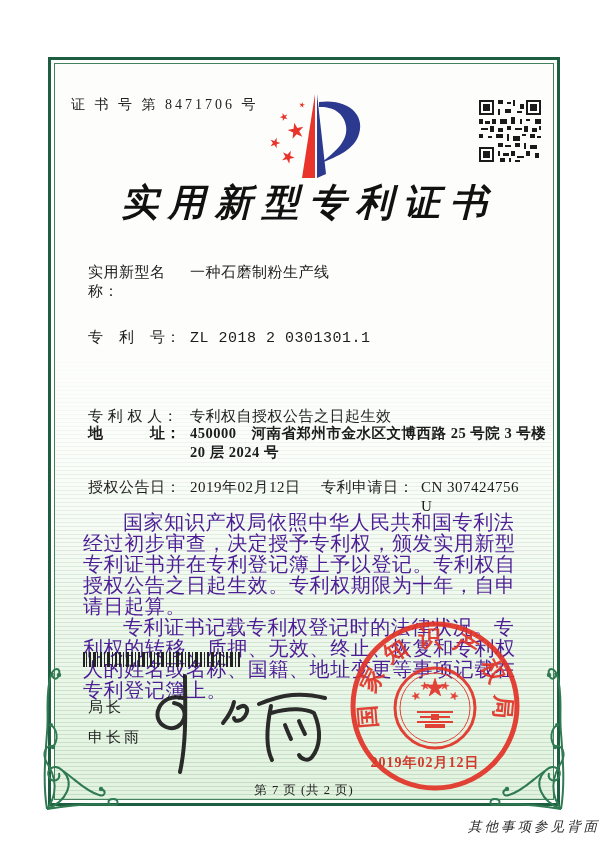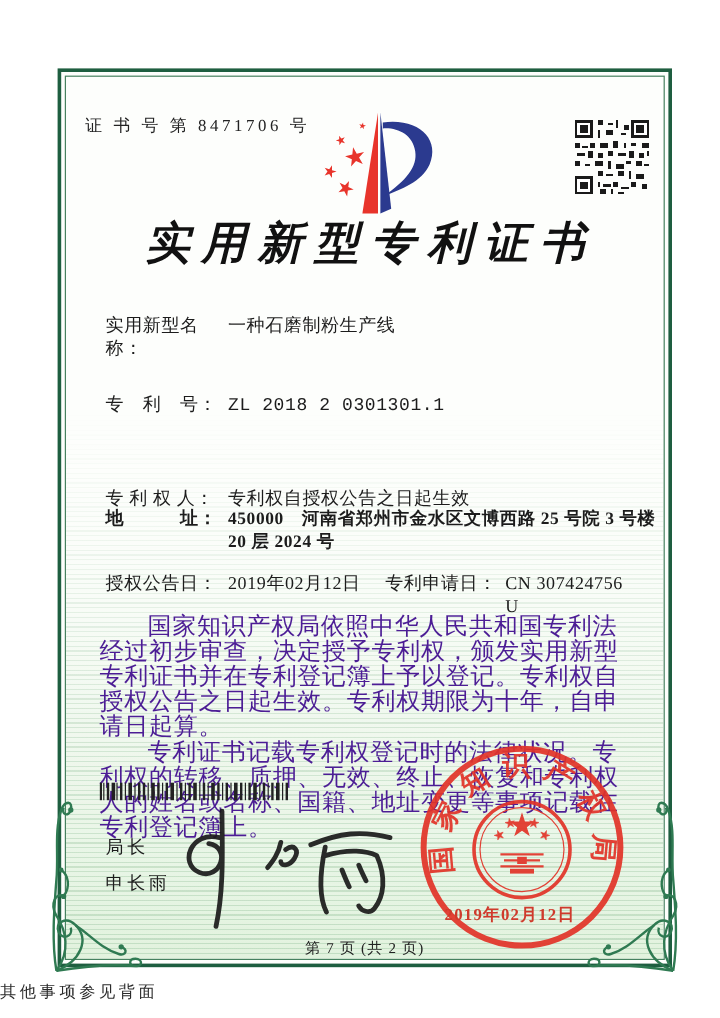--- a/index.html
+++ b/index.html
@@ -62,22 +62,22 @@
   .seal{position:absolute;left:294px;top:556px;width:180px;height:180px;opacity:.92;}
   .seal-date{
     position:absolute;left:294px;top:694px;width:160px;text-align:center;
     color:#cf3a2c;font-size:14px;letter-spacing:1px;font-weight:bold;
   }
   .page-num{
     position:absolute;left:0;right:0;top:722px;text-align:center;
     font-size:12.5px;letter-spacing:1px;color:#222;
   }
   .back-note{
-    position:absolute;left:0;right:0;top:818px;text-align:left;
-    font-size:13.5px;letter-spacing:3px;color:#2a2a2a;
+    position:absolute;left:0;right:0;top:818px;text-align:right;
+    font-style:italic;font-size:13.5px;letter-spacing:3px;color:#2a2a2a;
   }
   .flourish{position:absolute;width:80px;height:150px;z-index:3;}
   .flourish.bl{left:-12px;bottom:-10px;}
   .flourish.br{right:-12px;bottom:-10px;transform:scaleX(-1);}
 </style>
 </head>
 <body>
 
 <div class="cert">
   <div class="inner-line"></div>

